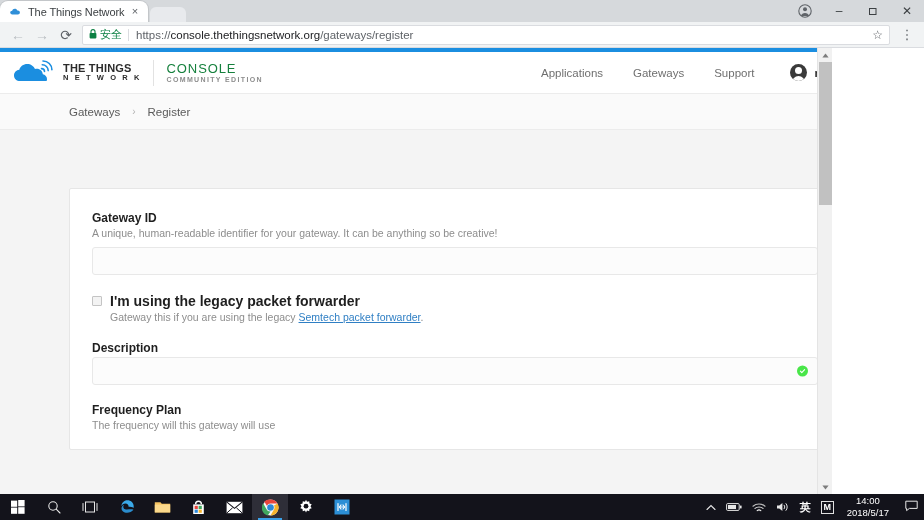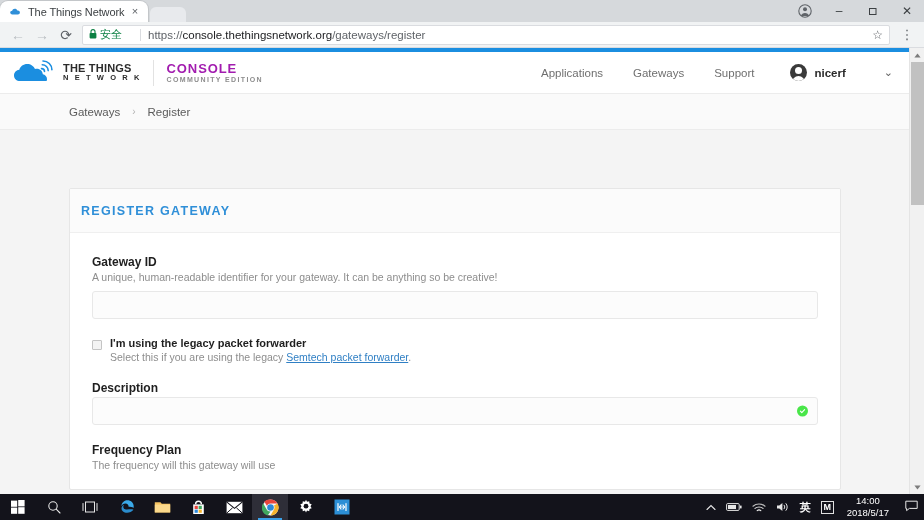--- a/index.html
+++ b/index.html
@@ -50,46 +50,46 @@
   }
   .nav-btn { width: 24px; height: 24px; display: flex; align-items: center; justify-content: center;
     color: #5f6368; font-size: 14px; }
   .nav-btn.disabled { color: #b9bdc1; }
   .omnibox {
     flex: 1 1 auto; height: 20px; background: #ffffff; border: 1px solid #dadce0;
     border-radius: 2px; margin: 0 6px 0 4px; display: flex; align-items: center;
     padding: 0 6px; font-size: 11.5px; position: relative;
   }
   .lock-ico { color: #0b8043; font-size: 9px; margin-right: 3px; }
-  .secure-label { color: #0b8043; font-size: 11px; margin-right: 18px; }
+  .secure-label { color: #0b8043; font-size: 11px; margin-right: 6px; }
   .omni-sep { width: 1px; height: 12px; background: #dadce0; margin-right: 7px; }
   .url-strong { color: #202124; }
   .url-dim { color: #5f6368; }
   .star-ico { position: absolute; right: 6px; color: #5f6368; font-size: 12px; }
   .menu-ico { width: 22px; text-align: center; color: #5f6368; font-size: 13px; line-height: 1;
     letter-spacing: 0; }
 
   
-  .viewport { position: relative; width: 924px; height: 446px; background: #ffffff; overflow: hidden; }
+  .viewport { position: relative; width: 832px; height: 446px; background: #ffffff; overflow: hidden; }
   .page { width: 909px; height: 446px; position: relative; background: #ffffff; }
 
   .blue-rule { height: 4px; background: #1b8ee0; width: 909px; }
 
   .site-header {
     height: 42px; background: #ffffff; display: flex; align-items: center;
     padding: 0 16px 0 12px; border-bottom: 1px solid #ececec;
   }
   .logo-wrap { display: flex; align-items: center; }
   .cloud-mark { width: 44px; height: 26px; position: relative; margin-right: 7px; }
   .ttn-word { line-height: 1.05; }
   .ttn-l1 { font-size: 11px; font-weight: bold; color: #2b2b2b; letter-spacing: 0.2px; }
   .ttn-l2 { font-size: 7.5px; font-weight: bold; color: #2b2b2b; letter-spacing: 2.1px; text-align: right; }
   .divider-v { width: 1px; height: 26px; background: #e2e2e2; margin: 0 13px 0 11px; }
   .console-word { line-height: 1.1; }
-  .console-l1 { font-size: 13px; font-weight: bold; color: #a21caf; letter-spacing: 0.9px; }
+  .console-l1 { font-size: 13px; font-weight: normal; color: #15803d; letter-spacing: 0.9px; }
   .console-l2 { font-size: 7px; font-weight: bold; color: #8d8d8d; letter-spacing: 1.35px; }
 
   .nav-right { margin-left: auto; display: flex; align-items: center; justify-content: flex-end; }
   .nav-link { font-size: 11.5px; color: #6f6f6f; margin-left: 30px; }
   .user-box { display: flex; align-items: center; margin-left: 36px; }
   .avatar {
     width: 17px; height: 17px; border-radius: 50%; background: #3a3a3a;
     margin-right: 7px; position: relative; overflow: hidden;
   }
   .avatar::after {
@@ -128,21 +128,21 @@
     width: 100%; height: 28px; border: 1px solid #e8e8e8; border-radius: 3px;
     background: #fcfcfc; position: relative;
   }
   .field-group { margin-bottom: 18px; }
 
   .check-row { display: flex; align-items: flex-start; margin-bottom: 18px; }
   .checkbox {
     width: 10px; height: 10px; border: 1px solid #c4c4c4; background: #f3f3f3;
     border-radius: 1px; margin-top: 3px; margin-right: 8px; flex: 0 0 10px;
   }
-  .check-title { font-size: 11px; font-weight: bold; color: #1f1f1f; }
+  .check-title { font-size: 14px; font-weight: bold; color: #1f1f1f; }
   .check-hint { font-size: 10.5px; color: #8d8d8d; margin-top: 2px; }
   .link { color: #2f7fc4; text-decoration: underline; }
 
   .ok-badge {
     position: absolute; right: 9px; top: 50%; transform: translateY(-50%);
     width: 11px; height: 11px; border-radius: 50%; background: #49e649;
     display: flex; align-items: center; justify-content: center;
     color: #ffffff; font-size: 8px; line-height: 1;
   }
 
@@ -274,36 +274,33 @@
       </div>
 
       <div class="breadcrumb-bar">
         <span class="crumb">Gateways</span>
         <span class="crumb-sep">›</span>
         <span class="crumb">Register</span>
       </div>
 
       <div class="content-area">
         <div class="card">
-          <div class="card-head">
-            <span class="card-title">REGISTER GATEWAY</span>
-          </div>
           <div class="card-body">
 
             <div class="field-group">
               <div class="field-label">Gateway ID</div>
               <div class="field-hint">A unique, human-readable identifier for your gateway. It can be anything so be creative!</div>
               <div class="text-input"></div>
             </div>
 
             <div class="check-row">
               <span class="checkbox"></span>
               <span>
                 <div class="check-title">I'm using the legacy packet forwarder</div>
-                <div class="check-hint"><span>Select this if you are using the legacy </span><span class="link">Semtech packet forwarder</span><span>.</span></div>
+                <div class="check-hint"><span>Gateway this if you are using the legacy </span><span class="link">Semtech packet forwarder</span><span>.</span></div>
               </span>
             </div>
 
             <div class="field-group">
               <div class="field-label">Description</div>
               <div class="text-input">
                 <span class="ok-badge">
                   <svg width="7" height="7" viewBox="0 0 10 10">
                     <path d="M2 5.2l2 2 4-4.2" fill="none" stroke="#ffffff" stroke-width="1.6" stroke-linecap="round" stroke-linejoin="round"></path>
                   </svg>

